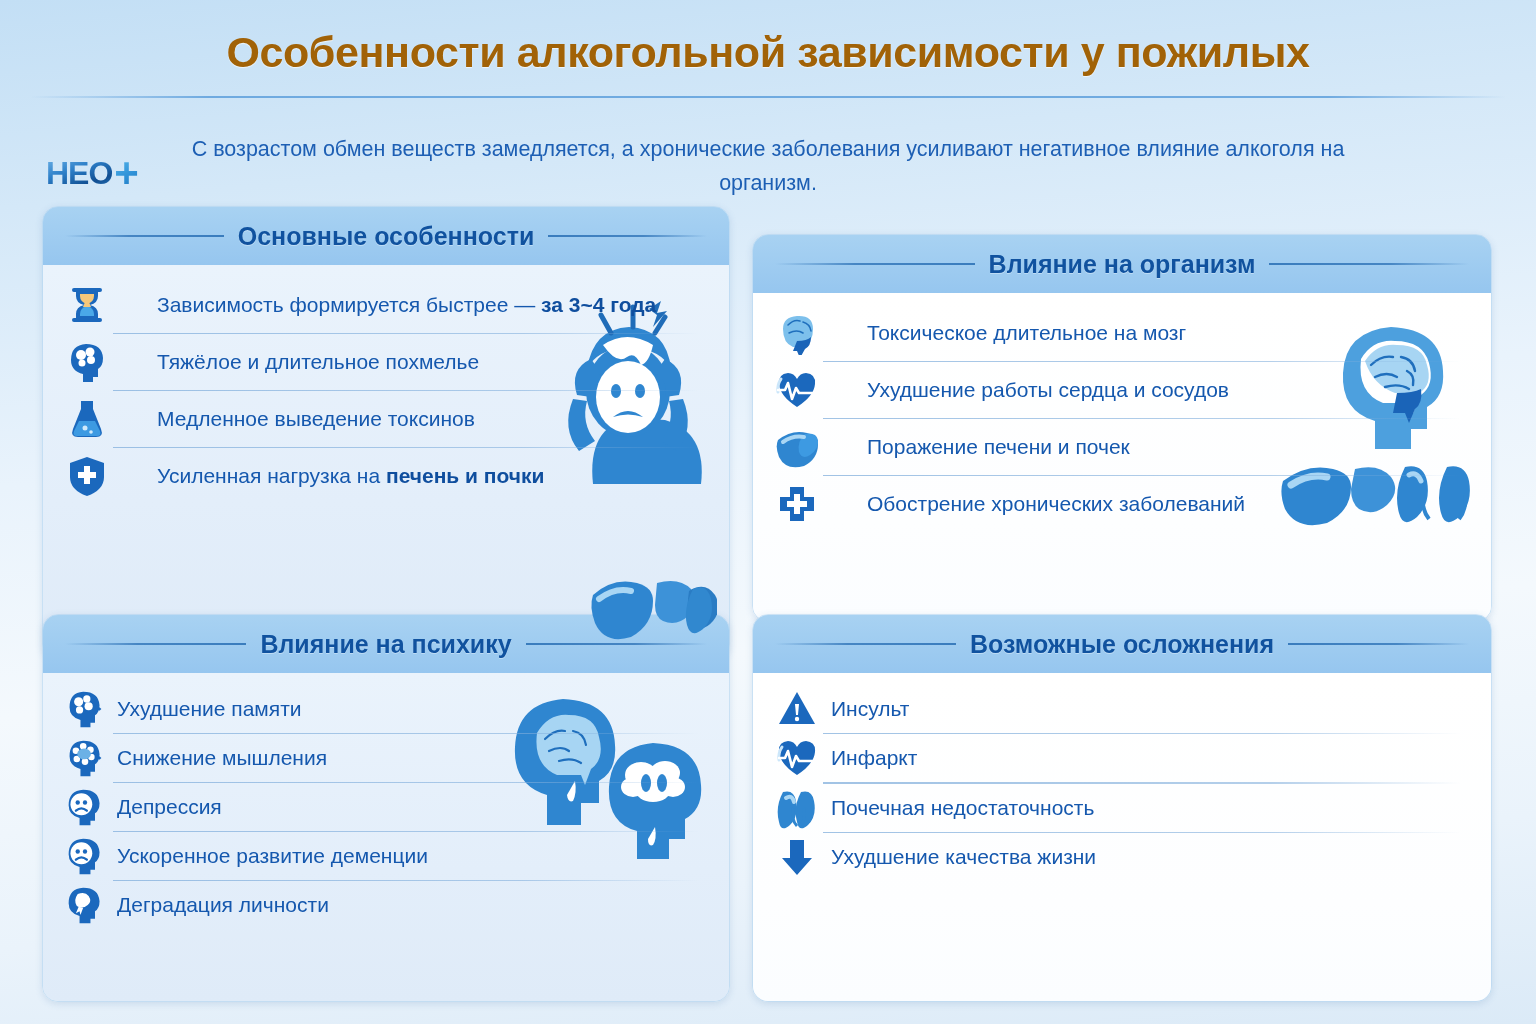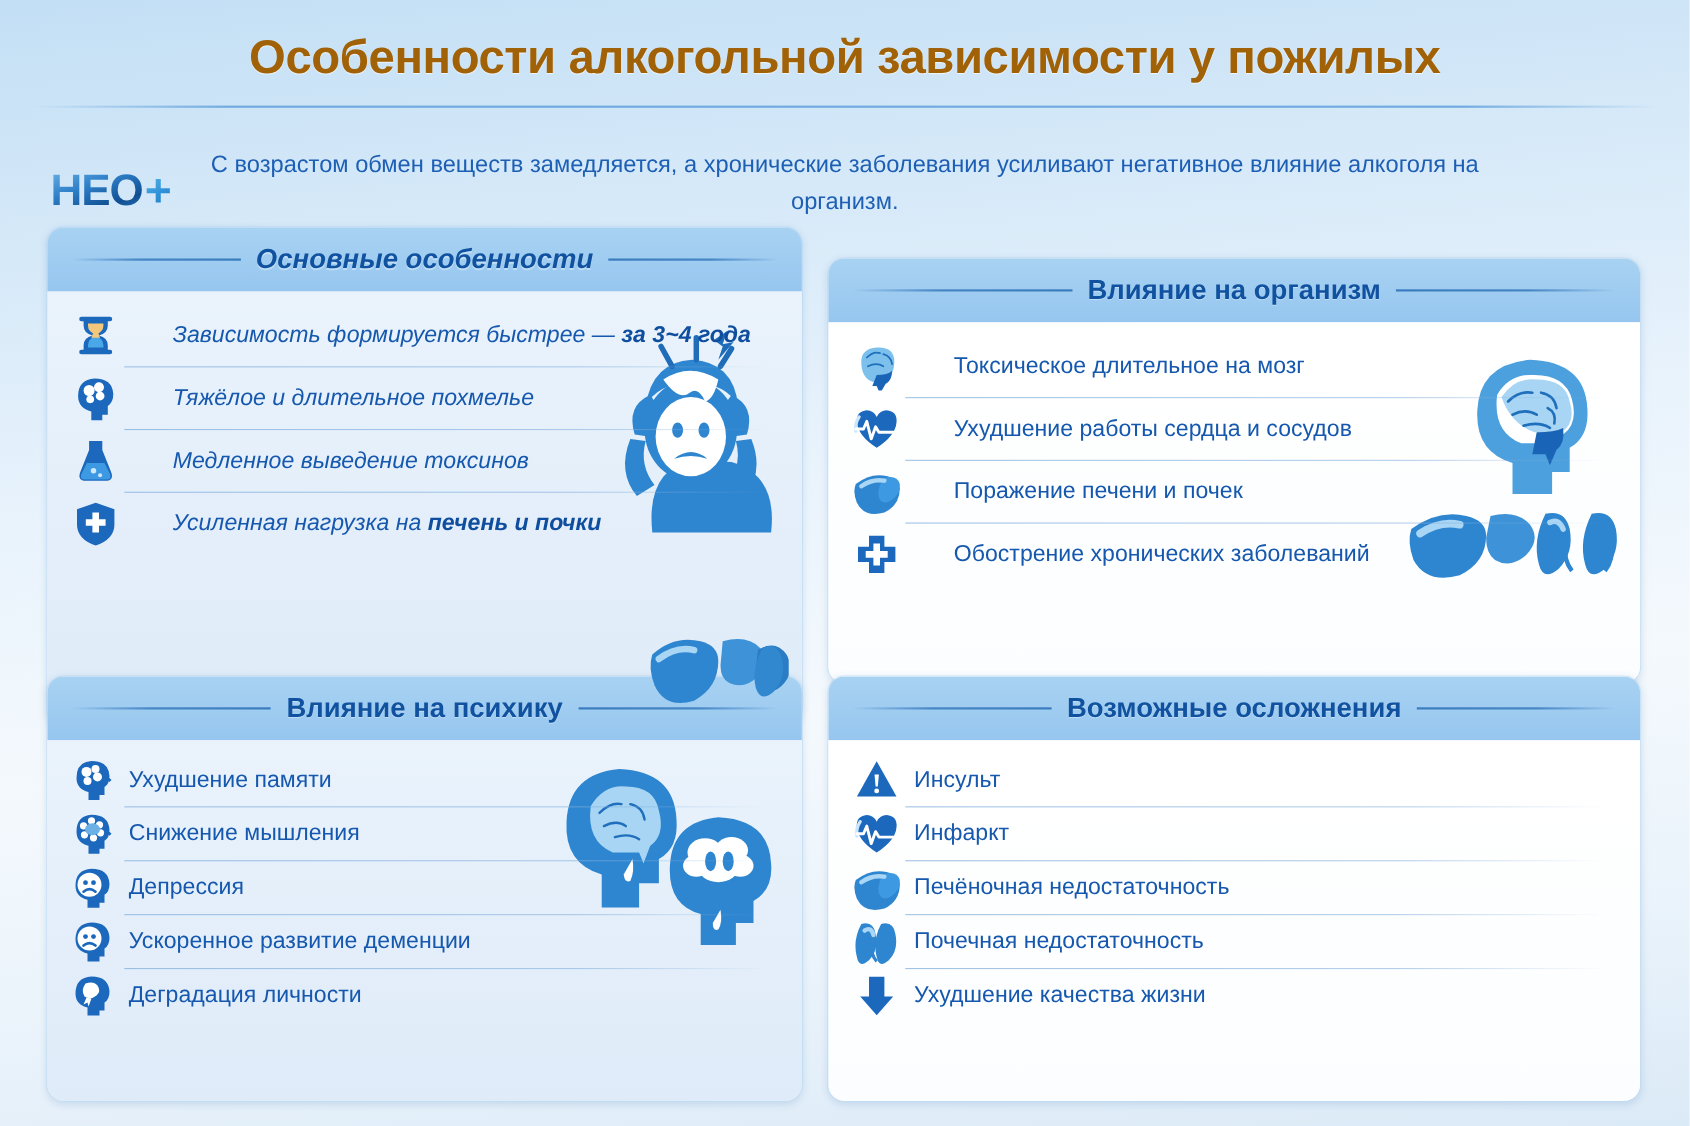--- a/index.html
+++ b/index.html
@@ -59,21 +59,21 @@
 
   #logo {
     position: absolute;
     left: 46px;
     top: 150px;
     display: flex;
     align-items: center;
     height: 46px;
   }
   #logo .logo-text {
-    font-size: 40px;
+    font-size: 32px;
     font-weight: bold;
     letter-spacing: -1px;
     background: linear-gradient(160deg, #6fb4e8 0%, #2d7fc8 40%, #114f92 75%, #2a78bd 100%);
     -webkit-background-clip: text;
     background-clip: text;
     color: transparent;
     line-height: 1;
   }
   #logo .logo-plus {
     font-size: 42px;
@@ -87,21 +87,21 @@
   }
 
   
   .card {
     position: absolute;
     border-radius: 16px;
     overflow: hidden;
     box-shadow: 0 2px 7px rgba(60,110,170,0.16);
     border: 1px solid rgba(168,205,236,0.55);
   }
-  #card-main      { left: 42px;  top: 206px; width: 688px; height: 454px; font-style: italic; }
+  #card-main      { left: 42px;  top: 206px; width: 688px; height: 454px; }
   #card-body      { left: 752px; top: 206px; width: 740px; height: 388px; margin-top: 28px; }
   #card-psyche    { left: 42px;  top: 614px; width: 688px; height: 388px; }
   #card-compl     { left: 752px; top: 614px; width: 740px; height: 388px; }
 
   .card-head {
     height: 58px;
     background: linear-gradient(180deg, #a8d2f2 0%, #96c6ef 100%);
     display: flex;
     align-items: center;
     justify-content: center;
@@ -493,28 +493,20 @@
       <div class="row">
         <svg class="ico" viewBox="0 0 44 44">
           <path d="M22 39 q-17-11-18-23 q-1-10 9-11 q6 0 9 6 q3-6 9-6 q10 1 9 11 q-1 12-18 23z" fill="#1b68bd"></path>
           <path d="M7 11 q-4 6-3 13" stroke="#cbe6fa" stroke-width="3" fill="none" stroke-linecap="round"></path>
           <path d="M4 22 h6 l3-7 4 16 4-11 3 5 h13" stroke="#ffffff" stroke-width="2.6" fill="none" stroke-linejoin="round" stroke-linecap="round"></path>
         </svg>
         <div class="label">Инфаркт</div>
       </div>
       <div class="row-sep"></div>
 
-      <div class="row">
-        <svg class="ico" viewBox="0 0 44 44">
-          <path d="M3 15 q14-11 29-7 q11 3 11 11 q0 15-14 22 q-18 5-25-9 q-4-10-1-17z" fill="#2f86d0"></path>
-          <path d="M30 9 q11-2 13 6 q1 9-8 15 q-8 5-11-3 q-2-11 6-18z" fill="#3d9ae2"></path>
-          <path d="M8 17 q10-7 21-5" stroke="#a9d6f4" stroke-width="4" fill="none" stroke-linecap="round"></path>
-        </svg>
-        <div class="label">Печёночная недостаточность</div>
-      </div>
       <div class="row-sep"></div>
 
       <div class="row">
         <svg class="ico" viewBox="0 0 44 44">
           <path d="M8 6 q11-3 13 9 q3 15-6 24 q-9 8-11-3 q-4-15 4-30z" fill="#2f86d0"></path>
           <path d="M34 6 q11-3 13 9 q3 15-6 24 q-9 8-11-3 q-4-15 4-30z" fill="#2f86d0" transform="translate(-8,0)"></path>
           <path d="M18 22 q-2 12 4 18" stroke="#2f86d0" stroke-width="3" fill="none"></path>
           <path d="M29 22 q2 12-4 18" stroke="#2f86d0" stroke-width="3" fill="none"></path>
           <path d="M11 12 q6-4 8 4" stroke="#a9d6f4" stroke-width="4" fill="none" stroke-linecap="round"></path>
         </svg>

